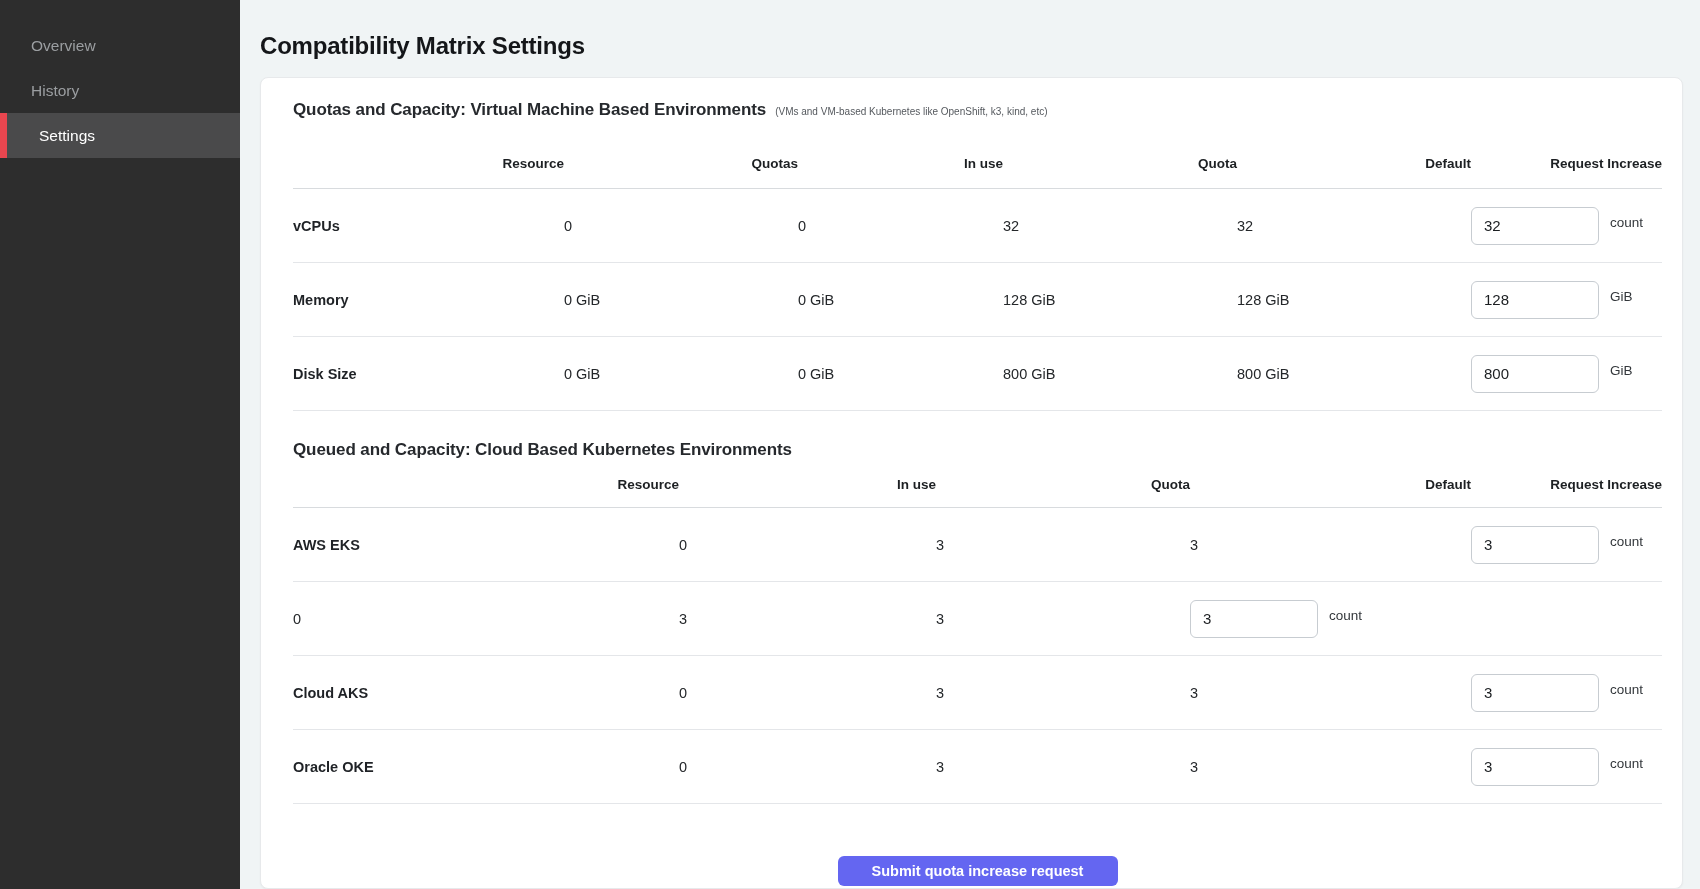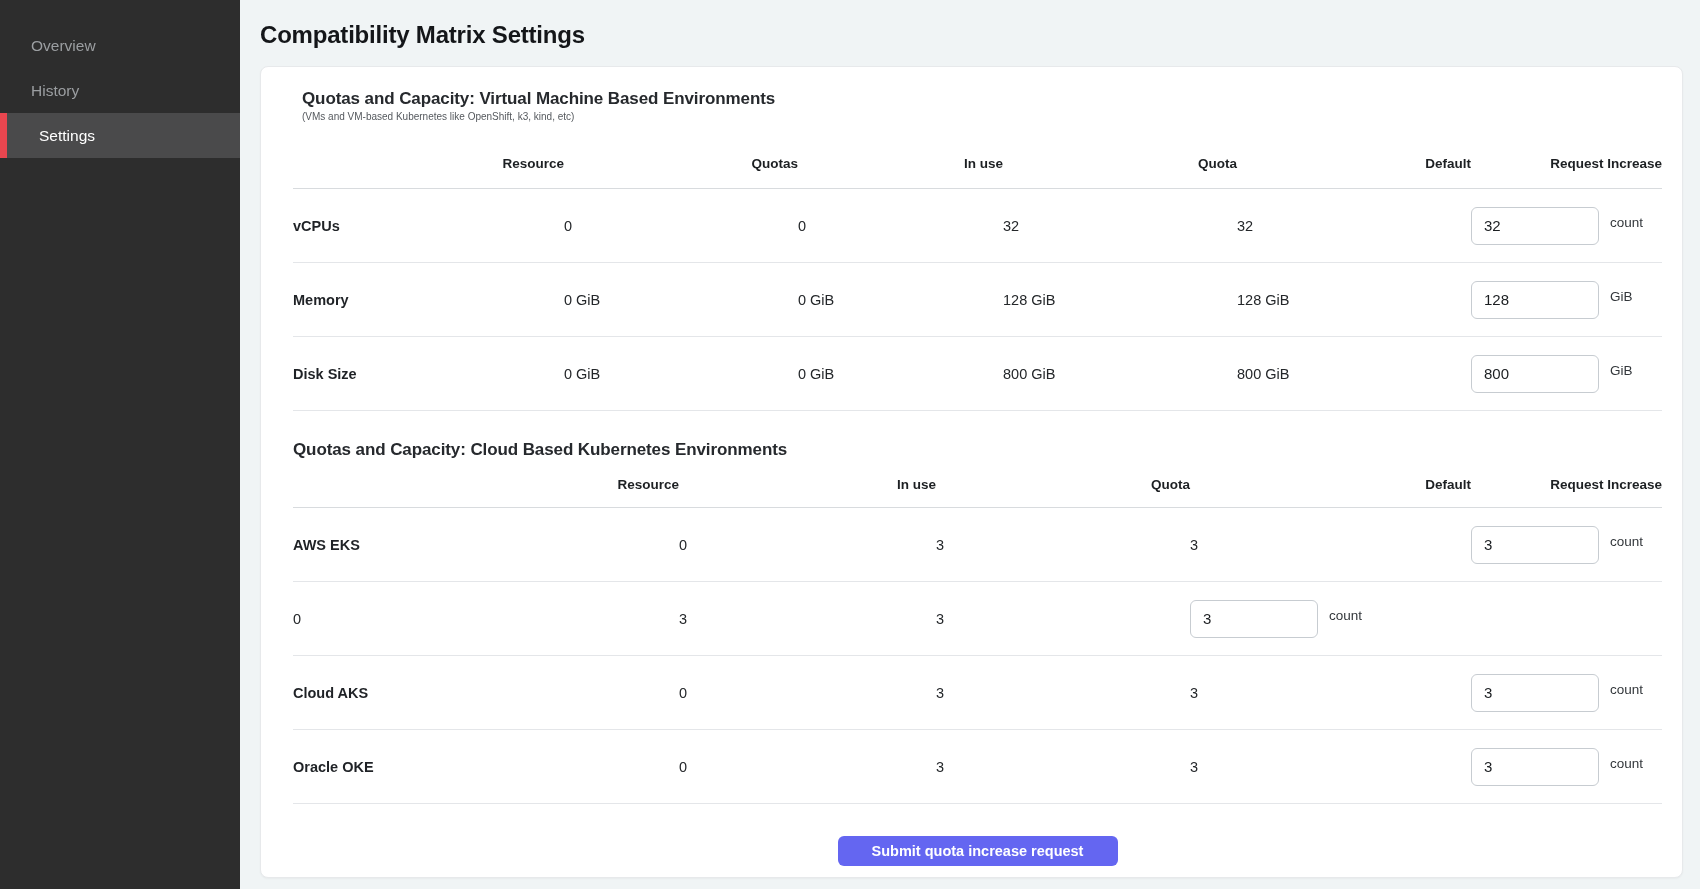--- a/index.html
+++ b/index.html
@@ -31,40 +31,40 @@
   .nav-item.active {
     background: #4a4a4b;
     color: #ffffff;
     border-left: 7px solid #e9464f;
     padding-left: 32px;
   }
 
   
   .main {
     flex: 1;
-    padding: 21px 17px 0 20px;
+    padding: 32px 17px 0 20px;
   }
   .page-title {
     font-size: 24px;
     font-weight: 700;
     color: #141619;
     letter-spacing: -0.2px;
     margin-bottom: 17px;
   }
   .card {
     background: #ffffff;
     border: 1px solid #e7e9eb;
     border-radius: 8px;
     box-shadow: 0 1px 2px rgba(20,25,30,0.04);
     height: 812px;
     padding: 0 20px 0 32px;
   }
 
   .section-header { display: flex; align-items: baseline; }
-  .section-header.vm { padding-top: 20px; flex-direction: column; }
+  .section-header.vm { padding-top: 20px; }
   .section-header.cloud { padding-top: 27px; }
   .section-title {
     font-size: 17px;
     font-weight: 700;
     color: #26292d;
     letter-spacing: -0.1px;
     line-height: 24px;
   }
   .section-subtitle {
     font-size: 10px;
@@ -127,20 +127,21 @@
     width: 280px;
     height: 30px;
     border: none;
     border-radius: 6px;
     background: #6466f1;
     color: #ffffff;
     font-family: "Liberation Sans", "DejaVu Sans", sans-serif;
     font-size: 14.5px;
     font-weight: 700;
     cursor: pointer;
+    margin-top: 20px;
   }
 </style>
 </head>
 <body>
 
 <aside class="sidebar">
   <div class="nav-item">Overview</div>
   <div class="nav-item">History</div>
   <div class="nav-item active">Settings</div>
 </aside>
@@ -194,21 +195,21 @@
       <span class="cell">0 GiB</span>
       <span class="cell">800 GiB</span>
       <span class="cell">800 GiB</span>
       <span class="request-cell">
         <input class="request-input" type="text" value="800" style="">
         <span class="unit-label">GiB</span>
       </span>
     </div>
 
     <div class="section-header cloud">
-      <span class="section-title">Quotas and Capacity: Cloud Based Kubernetes Environments</span>
+      <span class="section-title">Queued and Capacity: Cloud Based Kubernetes Environments</span>
     </div>
 
     <div class="thead cloud grid-cloud">
       <span class="th">Resource</span>
       <span class="th">In use</span>
       <span class="th">Quota</span>
       <span class="th">Default</span>
       <span class="th">Request Increase</span>
     </div>
 

